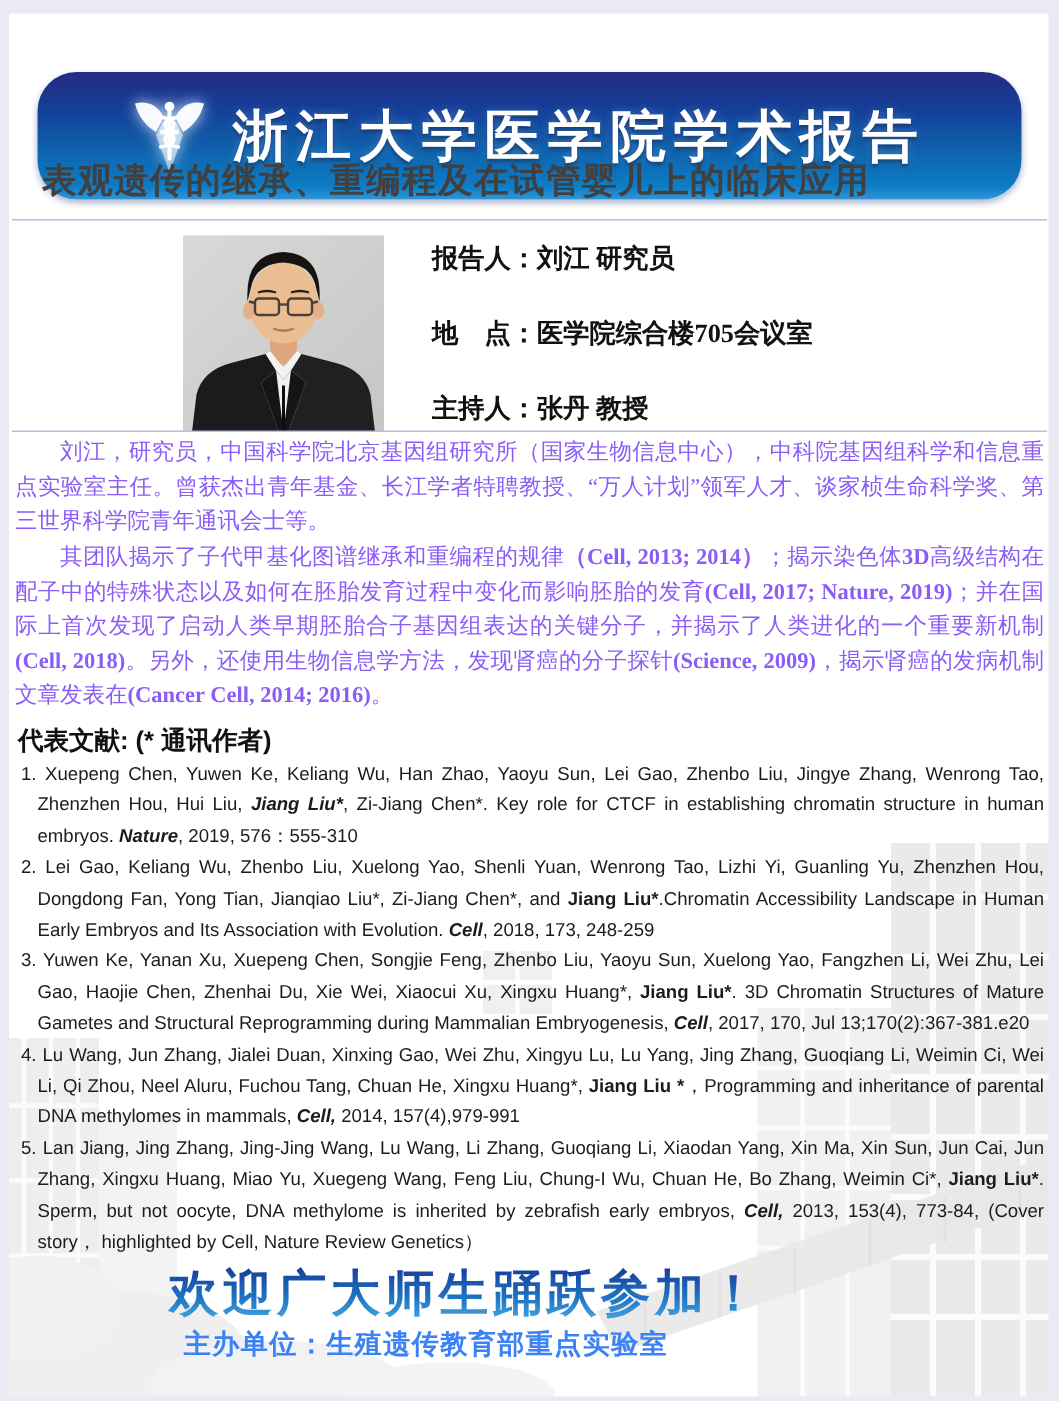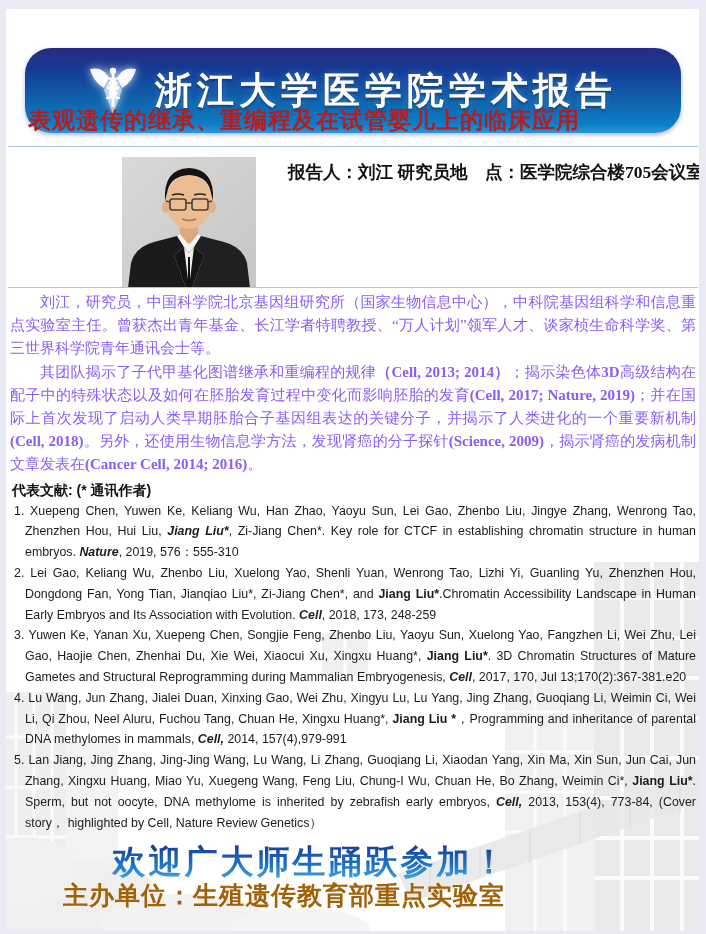--- a/index.html
+++ b/index.html
@@ -31,55 +31,55 @@
   .banner-title{
     color:#ffffff;font-size:37px;font-weight:bold;letter-spacing:5px;
     font-family:"Liberation Sans","DejaVu Sans",sans-serif;
     text-shadow:0 2px 3px rgba(0,20,60,.55), 0 0 6px rgba(160,210,255,.35);
     white-space:nowrap;
   }
 
   
   .lecture-title{
     left:0;top:105px;width:608px;text-align:center;
-    color:#b91c1c;font-size:23px;font-weight:bold;letter-spacing:1px;
+    color:#404040;font-size:23px;font-weight:bold;letter-spacing:1px;
     font-family:"Liberation Serif","DejaVu Serif",serif;white-space:nowrap;
   }
 
   .divider{left:8px;width:690px;height:1px;background:#aac4e2;}
   .divider.d1{top:146px;}
   .divider.d2{top:287px;}
 
   
   .photo{
     left:122px;top:157px;width:134px;height:131px;overflow:hidden;
     background:linear-gradient(135deg,#d7d7d5 0%,#c7c7c5 100%);
   }
   .photo svg{display:block;}
 
   
   .info{
     left:288px;top:160px;width:400px;height:124px;
-    display:flex;flex-direction:row;justify-content:space-between;
+    display:flex;flex-direction:column;justify-content:space-between;
     font-size:17.5px;color:#111;font-weight:600;
   }
   .info-row{white-space:nowrap;}
   .info-label{display:inline;}
   .info-value{display:inline;}
 
   
   .content{left:10px;top:291px;width:686px;}
   .bio-p{
     margin:0;text-indent:2em;text-align:justify;
     font-size:15px;line-height:23.2px;color:#8b5cf6;
   }
   .pub-heading{
     margin:5px 0 1px 2px;
     font-family:"Liberation Sans","DejaVu Sans",sans-serif;
-    font-size:14px;font-weight:600;color:#111;
+    font-size:17px;font-weight:600;color:#111;
   }
   .pub-list{margin:0;padding:0 0 0 4px;list-style:none;}
   .pub-item{
     font-family:"Liberation Sans","DejaVu Sans",sans-serif;
     font-size:12.4px;line-height:20.8px;color:#1c1c1c;
     padding-left:11px;text-indent:-11px;text-align:justify;
   }
 
   
   .welcome{
@@ -90,21 +90,21 @@
   }
   @supports (-webkit-background-clip: text){
     .welcome{
       background:linear-gradient(180deg,#17308f 0%,#1d73c2 55%,#53b5e9 100%);
       -webkit-background-clip:text;background-clip:text;color:transparent;
       text-shadow:none;
     }
   }
   .organizers{
     left:0;top:884px;width:568px;text-align:center;
-    color:#a16207;font-weight:bold;font-size:25px;line-height:24px;
+    color:#3b82f6;font-weight:bold;font-size:18px;line-height:24px;
     letter-spacing:1px;
   }
   .org-line{white-space:nowrap;}
 </style>
 </head>
 <body>
 
 <svg class="watermark" viewBox="0 0 706 392" xmlns="http://www.w3.org/2000/svg" aria-hidden="true">
   <g fill="#dedede">
 

